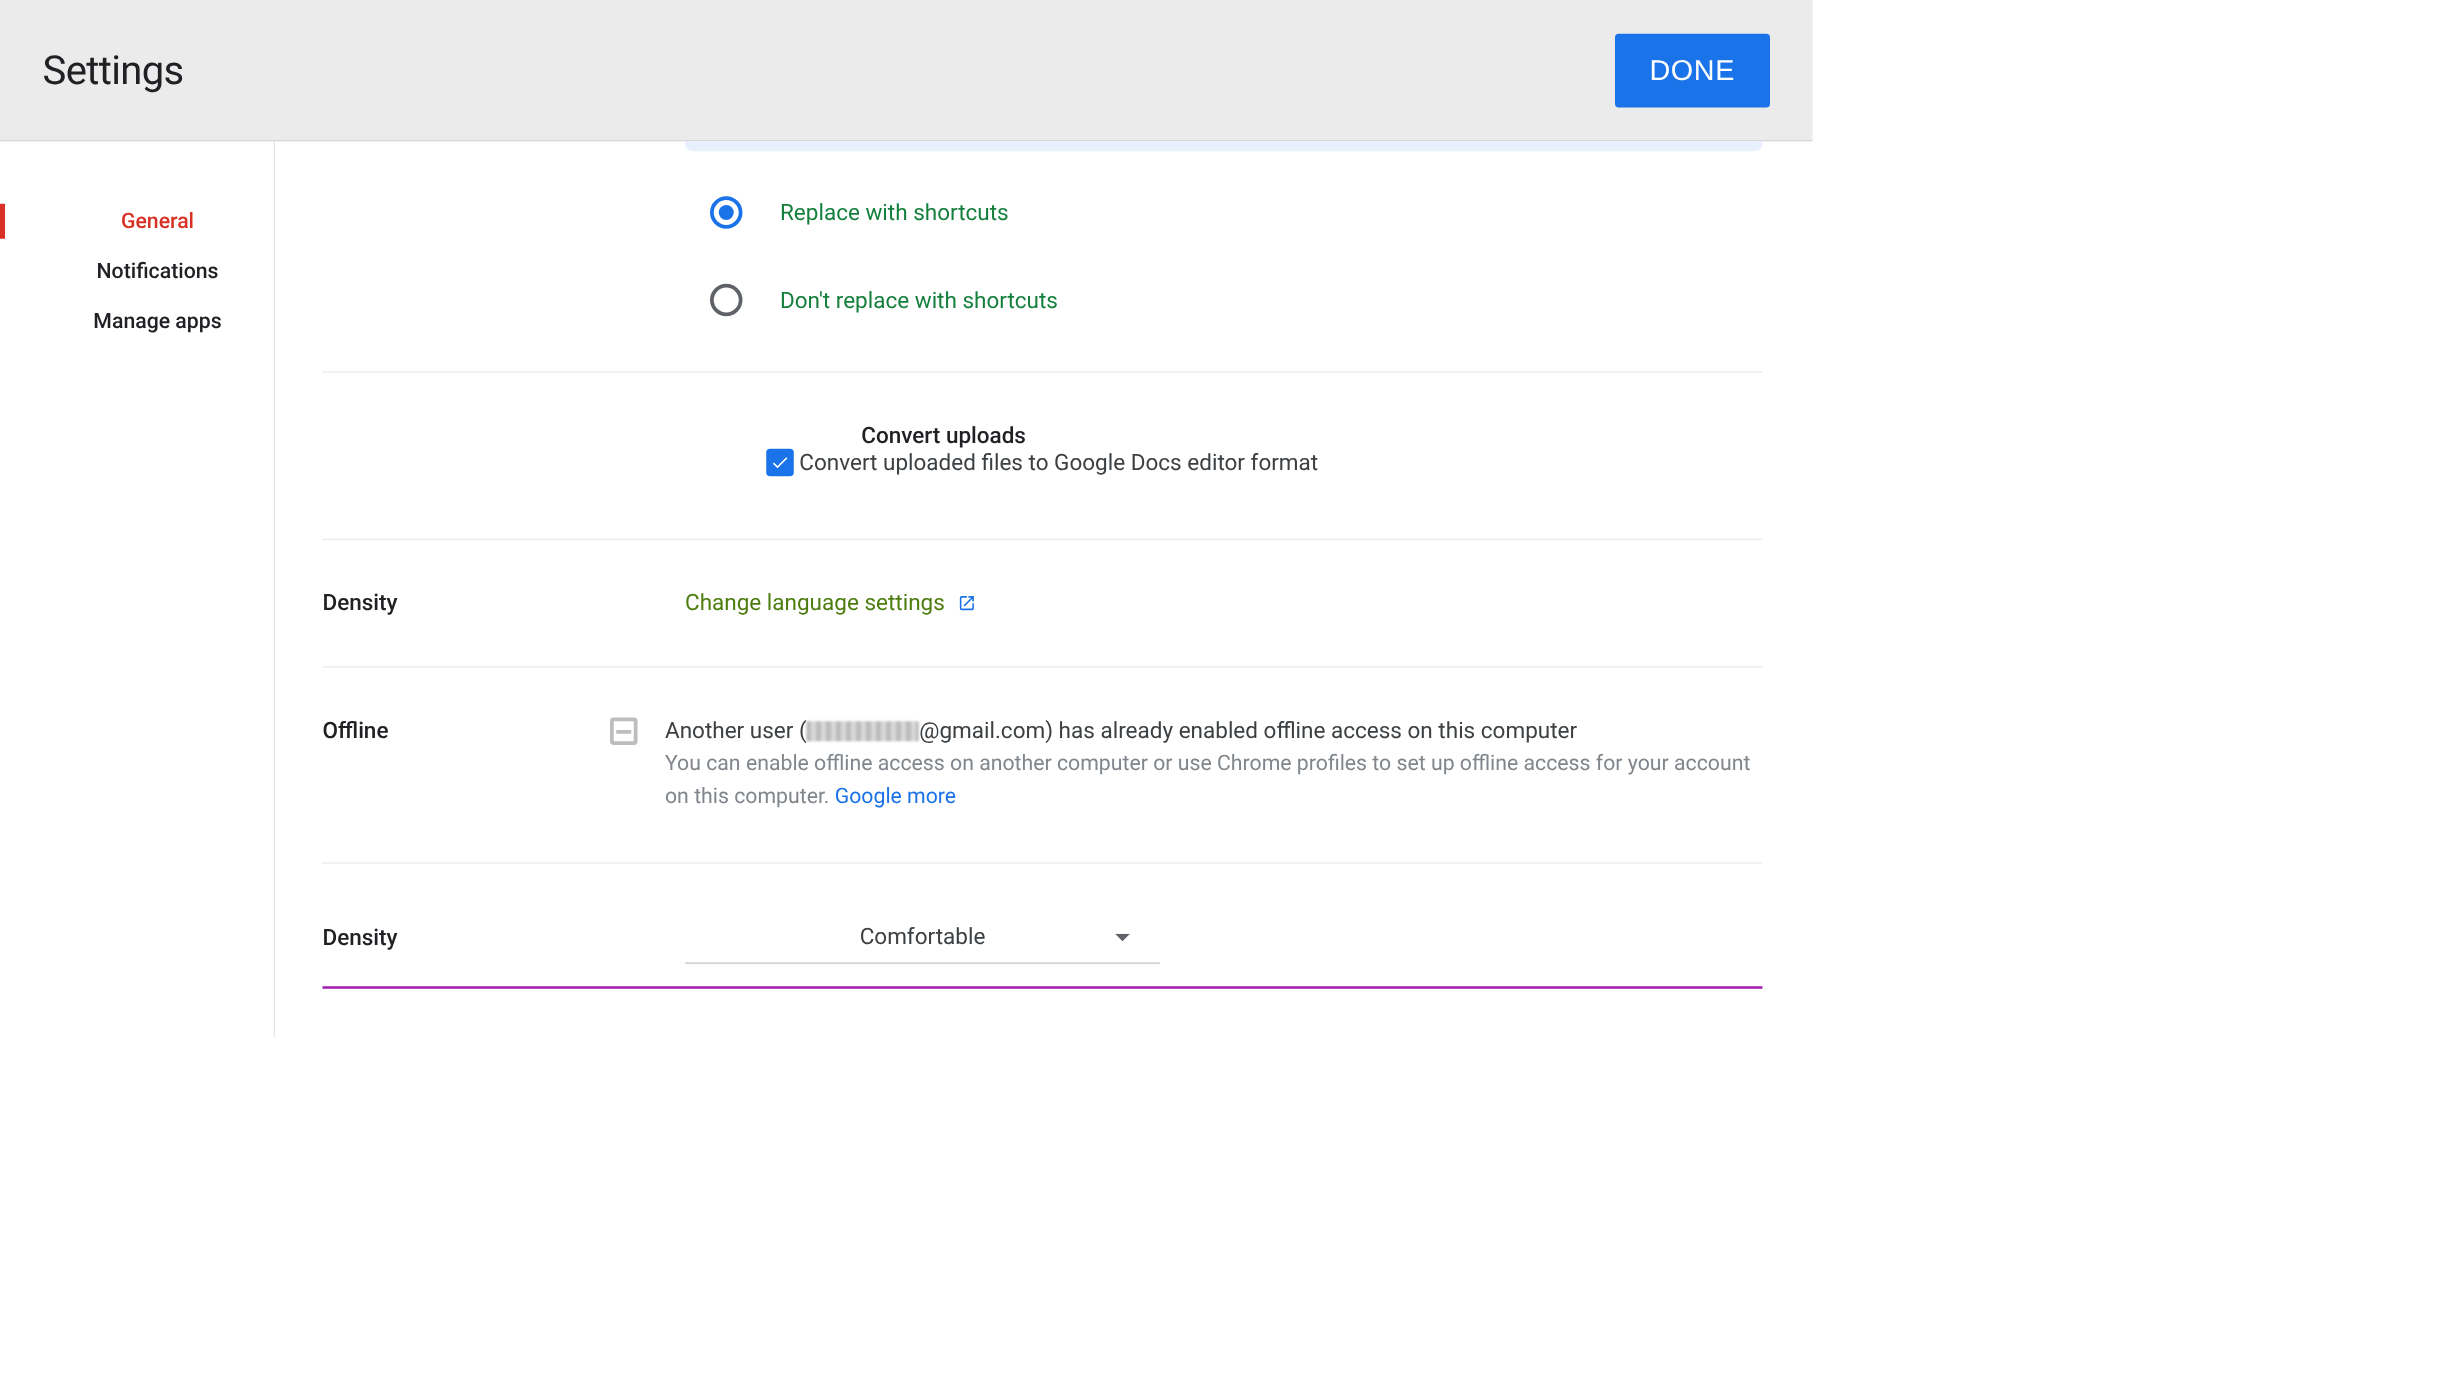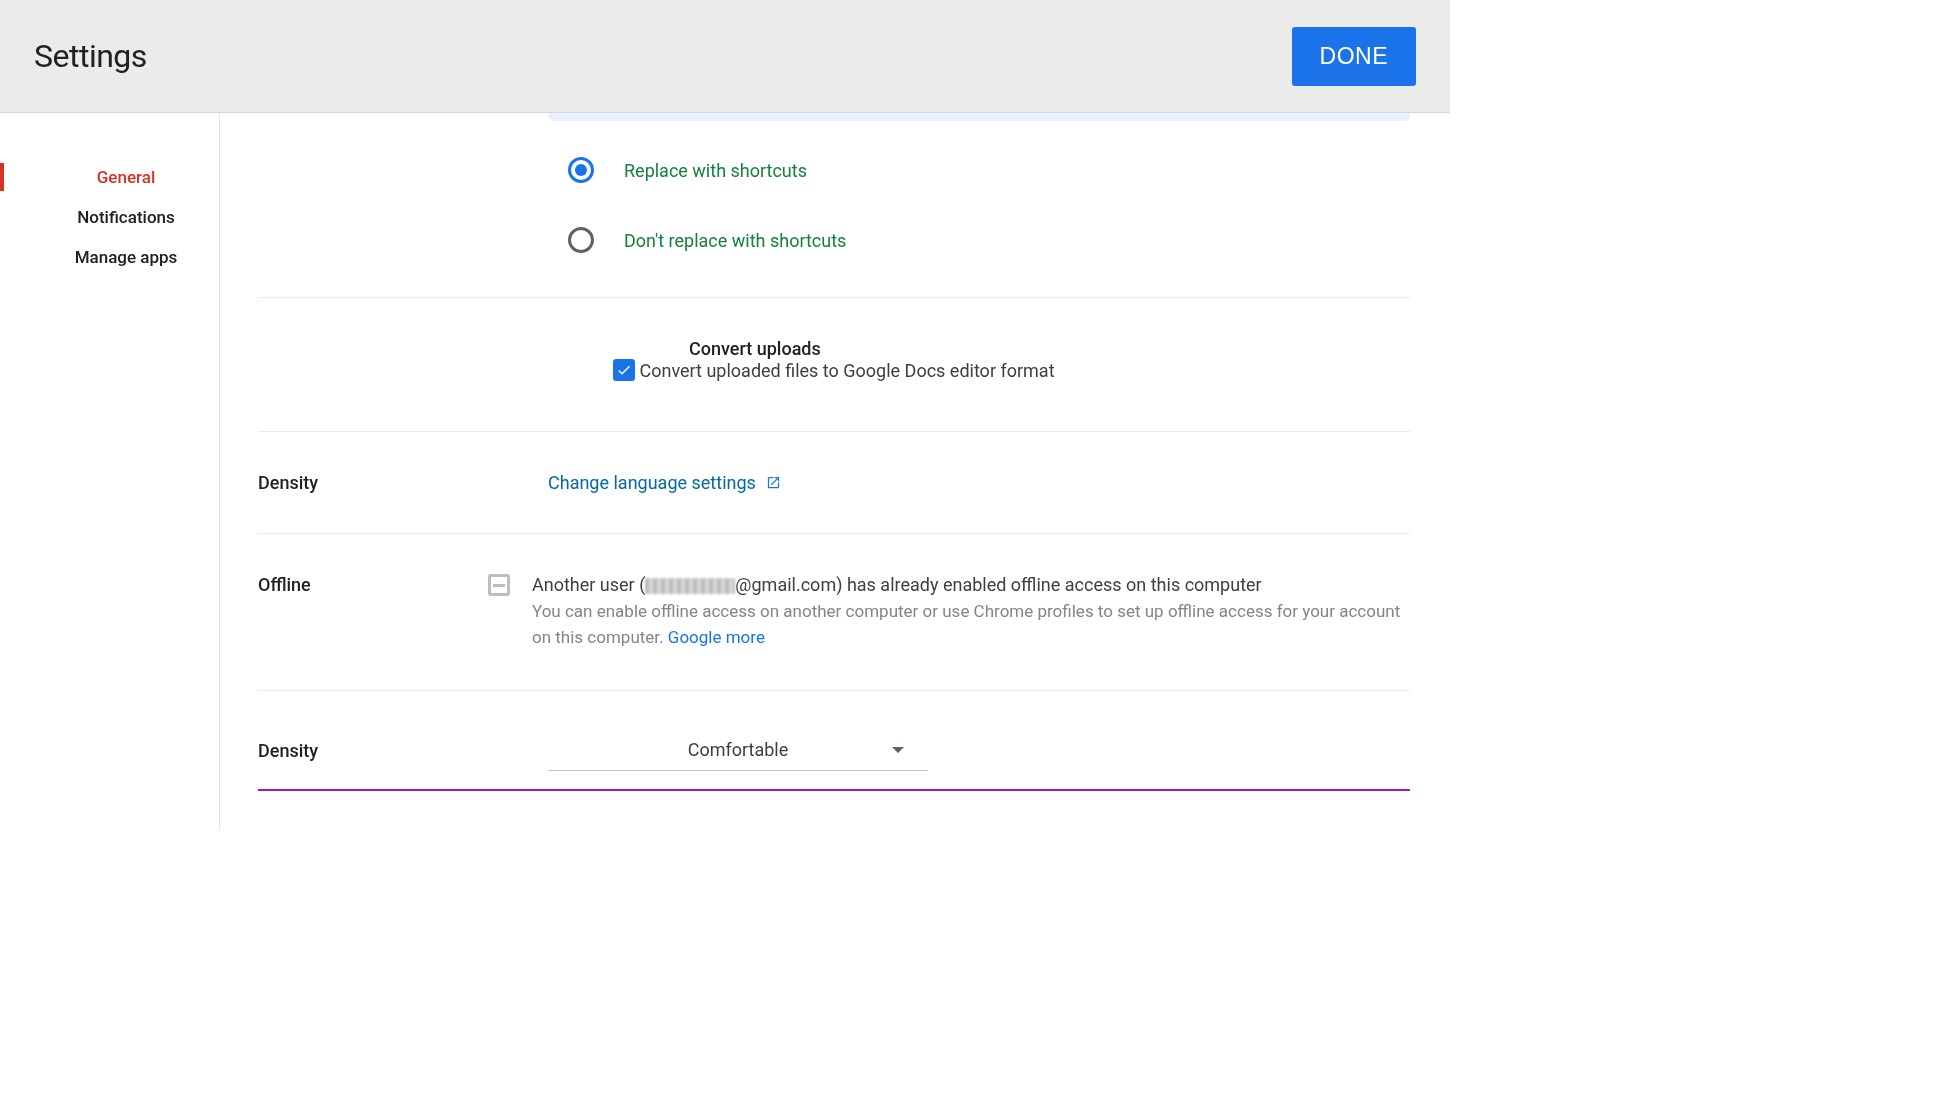--- a/index.html
+++ b/index.html
@@ -136,21 +136,21 @@
   cursor: pointer; flex-shrink: 0;
 }
 .checkbox.checked { background: #1a73e8; }
 .checkbox.indeterminate { border: 3px solid #bdbdbd; background: #fff; }
 .checkbox.indeterminate::after {
   content: ''; width: 12px; height: 3px; background: #bdbdbd;
 }
 .check-label { font-size: 18px; color: #3c4043; }
 
 .section.language { padding: 40px 0 40px; align-items: center; }
-.link { color: #0369a1; text-decoration: none; font-size: 18px; cursor: pointer; }
+.link { color: #4d7c0f; text-decoration: none; font-size: 18px; cursor: pointer; }
 .link-row { display: flex; align-items: center; gap: 10px; }
 .ext-icon { width: 15px; height: 15px; }
 
 .section.offline { padding: 40px 0 40px; align-items: flex-start; }
 .offline-body { display: flex; gap: 22px; align-items: flex-start; margin-left: -60px; }
 .offline-text .primary { font-size: 18px; color: #3c4043; }
 .offline-text .sub { font-size: 17px; color: #80868b; margin-top: 4px; line-height: 1.5; }
 .offline-text .sub a { color: #1a73e8; text-decoration: none; }
 .redact {
   display: inline-block; width: 90px; height: 16px;

